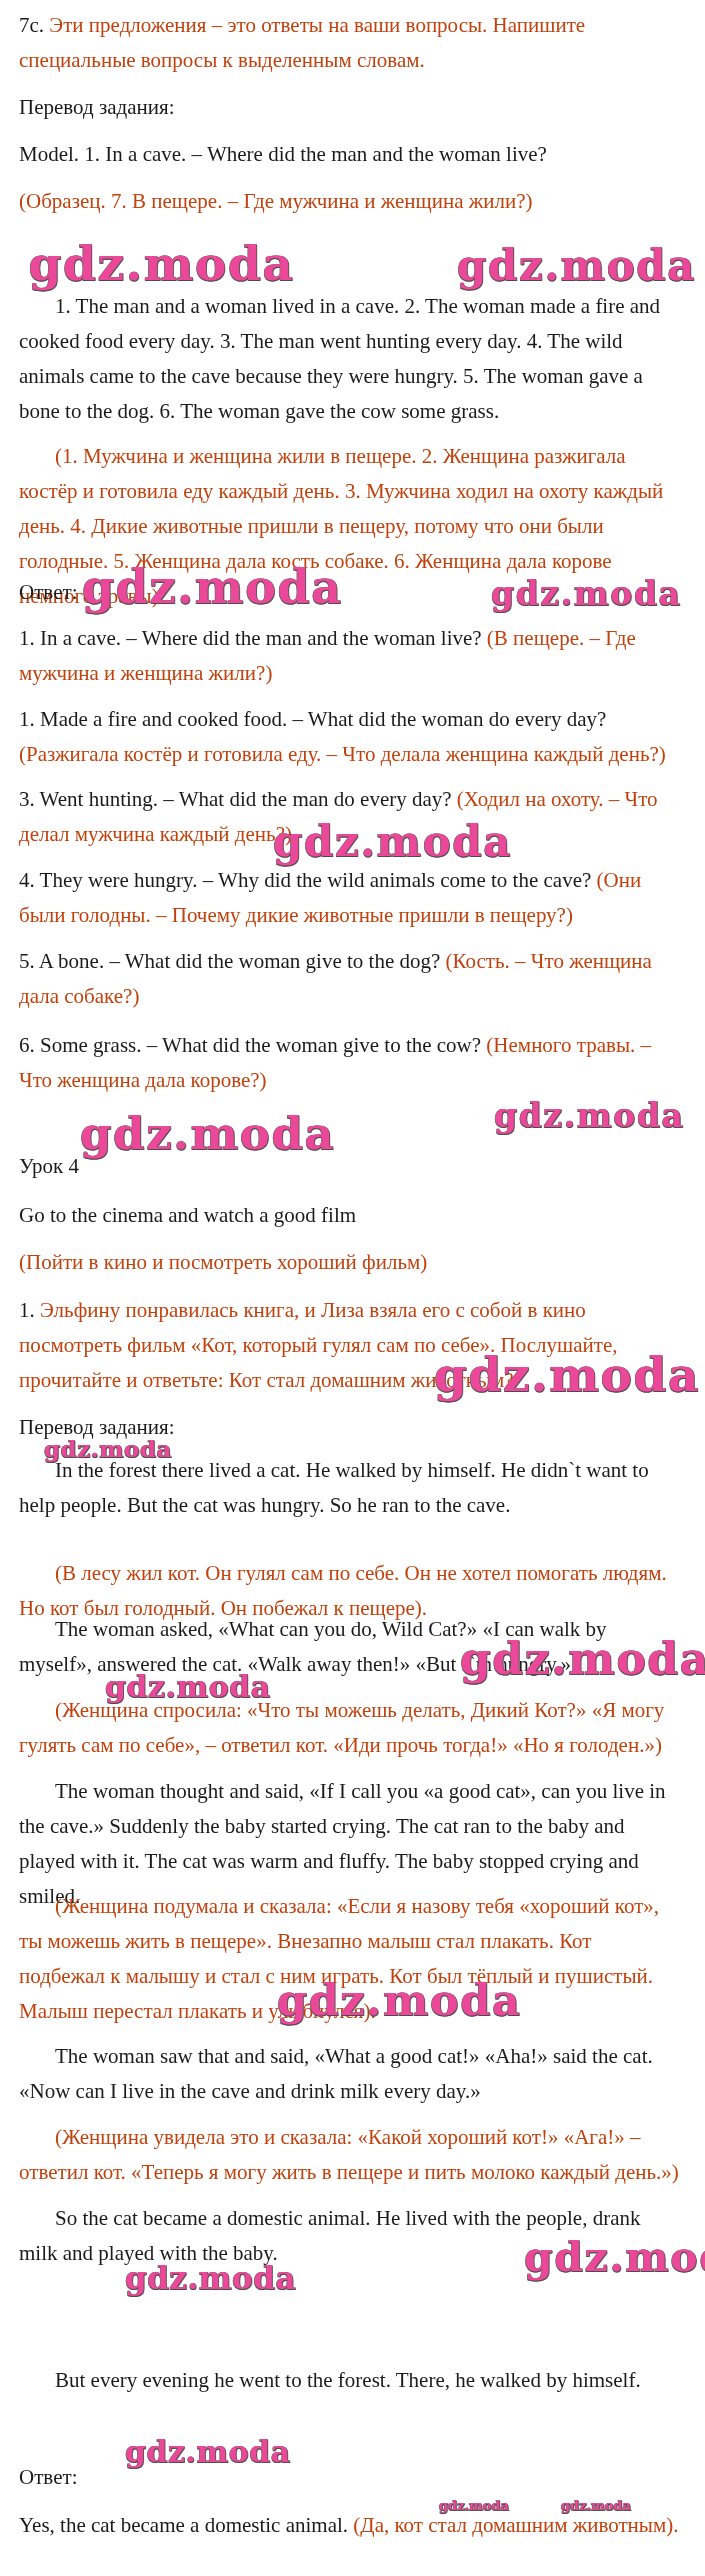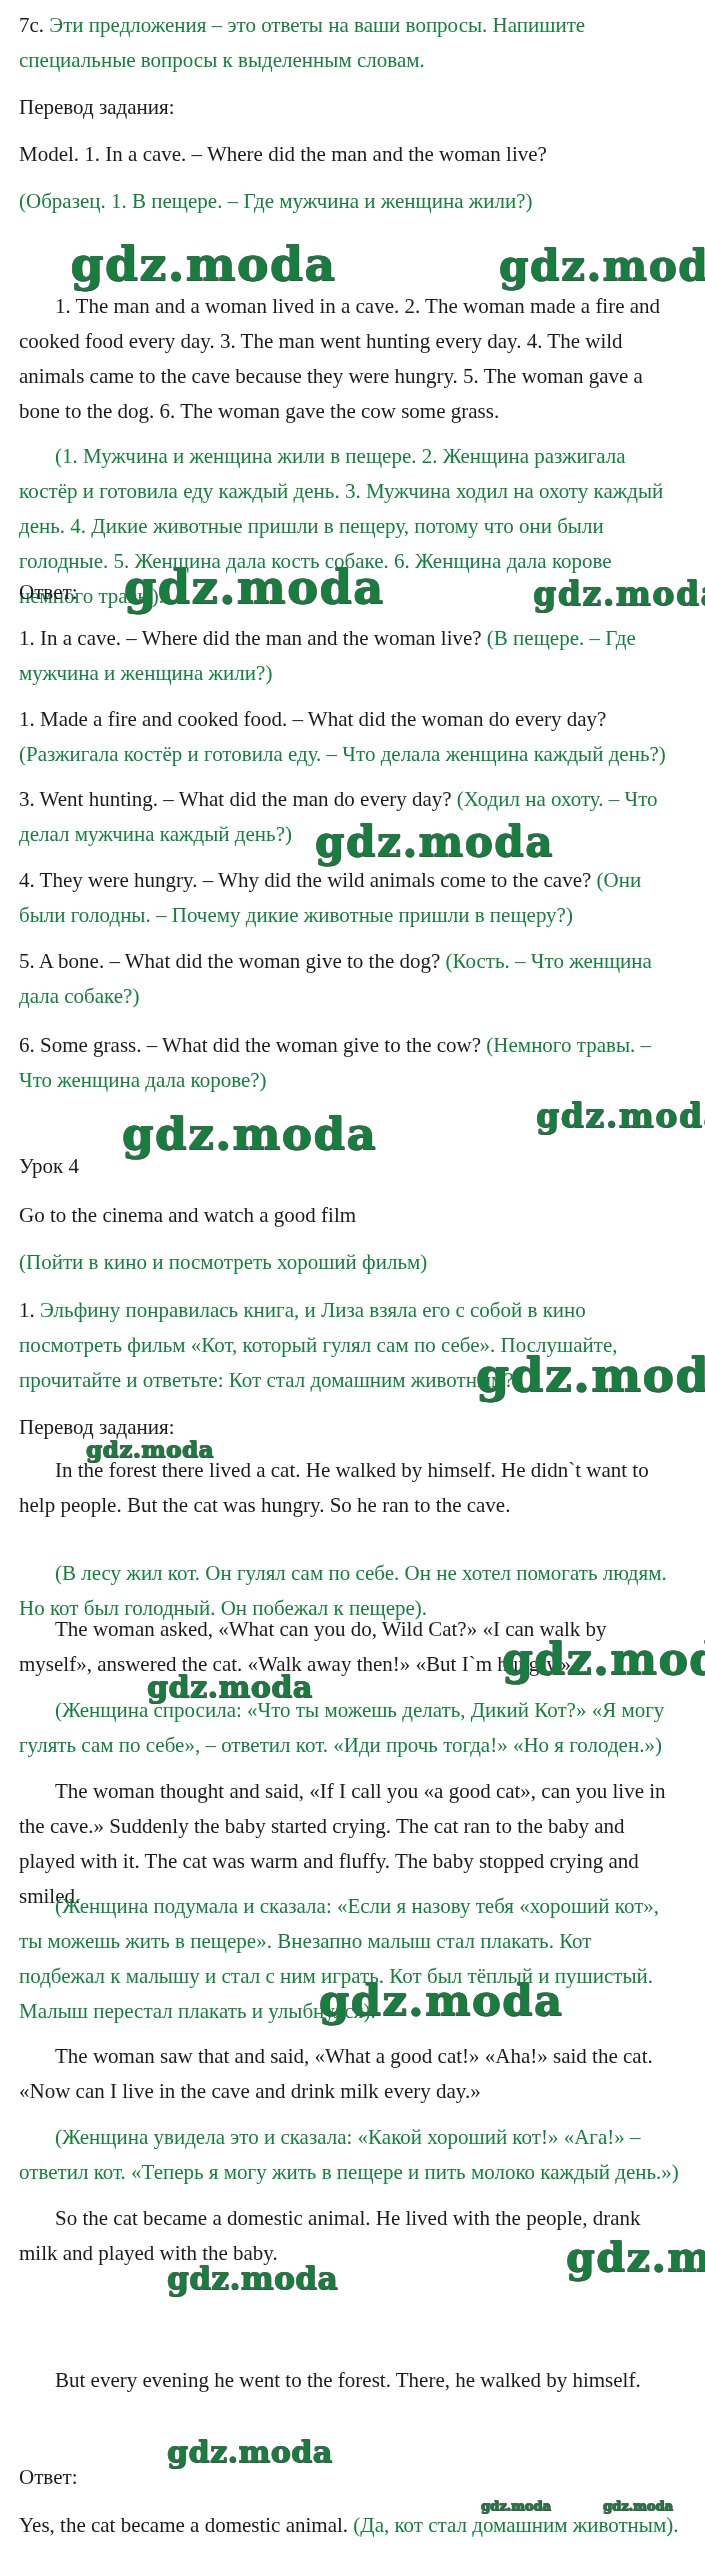--- a/index.html
+++ b/index.html
@@ -10,54 +10,53 @@
     background:#ffffff;
     font-family:"Liberation Serif","DejaVu Serif",serif;
     font-size:21px;
     line-height:35px;
     color:#1b1b1b;
     overflow:hidden;
   }
   .para{position:absolute;left:19px;width:661px;}
   .indent{text-indent:36px;}
   .bold{font-weight:normal;}
-  .gray{color:#15803d;}
+  .gray{color:#c2410c;}
   .center{text-align:left;}
   .wm{
     position:absolute;
     font-family:"DejaVu Serif","Liberation Serif",serif;
     font-weight:bold;
     line-height:1;
     white-space:nowrap;
-    color:#15803d;
+    color:#ec4899;
     letter-spacing:1.6px;
     text-shadow:
       0.5px 0.5px 0 #4c4c4c,
       -0.5px -0.5px 0 #6b6b6b,
       0.5px -0.5px 0 #5a5a5a,
       -0.5px 0.5px 0 #5a5a5a,
       1.1px 1.1px 0.5px #9a9a9a;
-    margin-left: 42px;
   }
 </style>
 </head>
 <body>
 
 <div class="page">
 
   <div class="para" style="top:8.2px">
     <span class="bold">7c.</span>
     <span class="gray">Эти предложения – это ответы на ваши вопросы. Напишите специальные вопросы к выделенным словам.</span>
   </div>
 
   <div class="para bold" style="top:90px">Перевод задания:</div>
 
   <div class="para" style="top:137px">Model. 1. In a cave. – Where did the man and the woman live?</div>
 
-  <div class="para gray" style="top:184px">(Образец. 1. В пещере. – Где мужчина и женщина жили?)</div>
+  <div class="para gray" style="top:184px">(Образец. 7. В пещере. – Где мужчина и женщина жили?)</div>
 
   <div class="wm" style="left:28.5px;top:240px;font-size:47px">gdz.moda</div>
   <div class="wm" style="left:457px;top:245px;font-size:42px">gdz.moda</div>
 
   <div class="para indent" style="top:289px">1. The man and a woman lived in a cave. 2. The woman made a fire and cooked food every day. 3. The man went hunting every day. 4. The wild animals came to the cave because they were hungry. 5. The woman gave a bone to the dog. 6. The woman gave the cow some grass.</div>
   <div class="para indent gray" style="top:439px">(1. Мужчина и женщина жили в пещере. 2. Женщина разжигала костёр и готовила еду каждый день. 3. Мужчина ходил на охоту каждый день. 4. Дикие животные пришли в пещеру, потому что они были голодные. 5. Женщина дала кость собаке. 6. Женщина дала корове немного травы).</div>
 
   <div class="para bold" style="top:575px">Ответ:</div>
   <div class="wm" style="left:82px;top:564px;font-size:46px">gdz.moda</div>
   <div class="wm" style="left:491px;top:577px;font-size:33px">gdz.moda</div>

